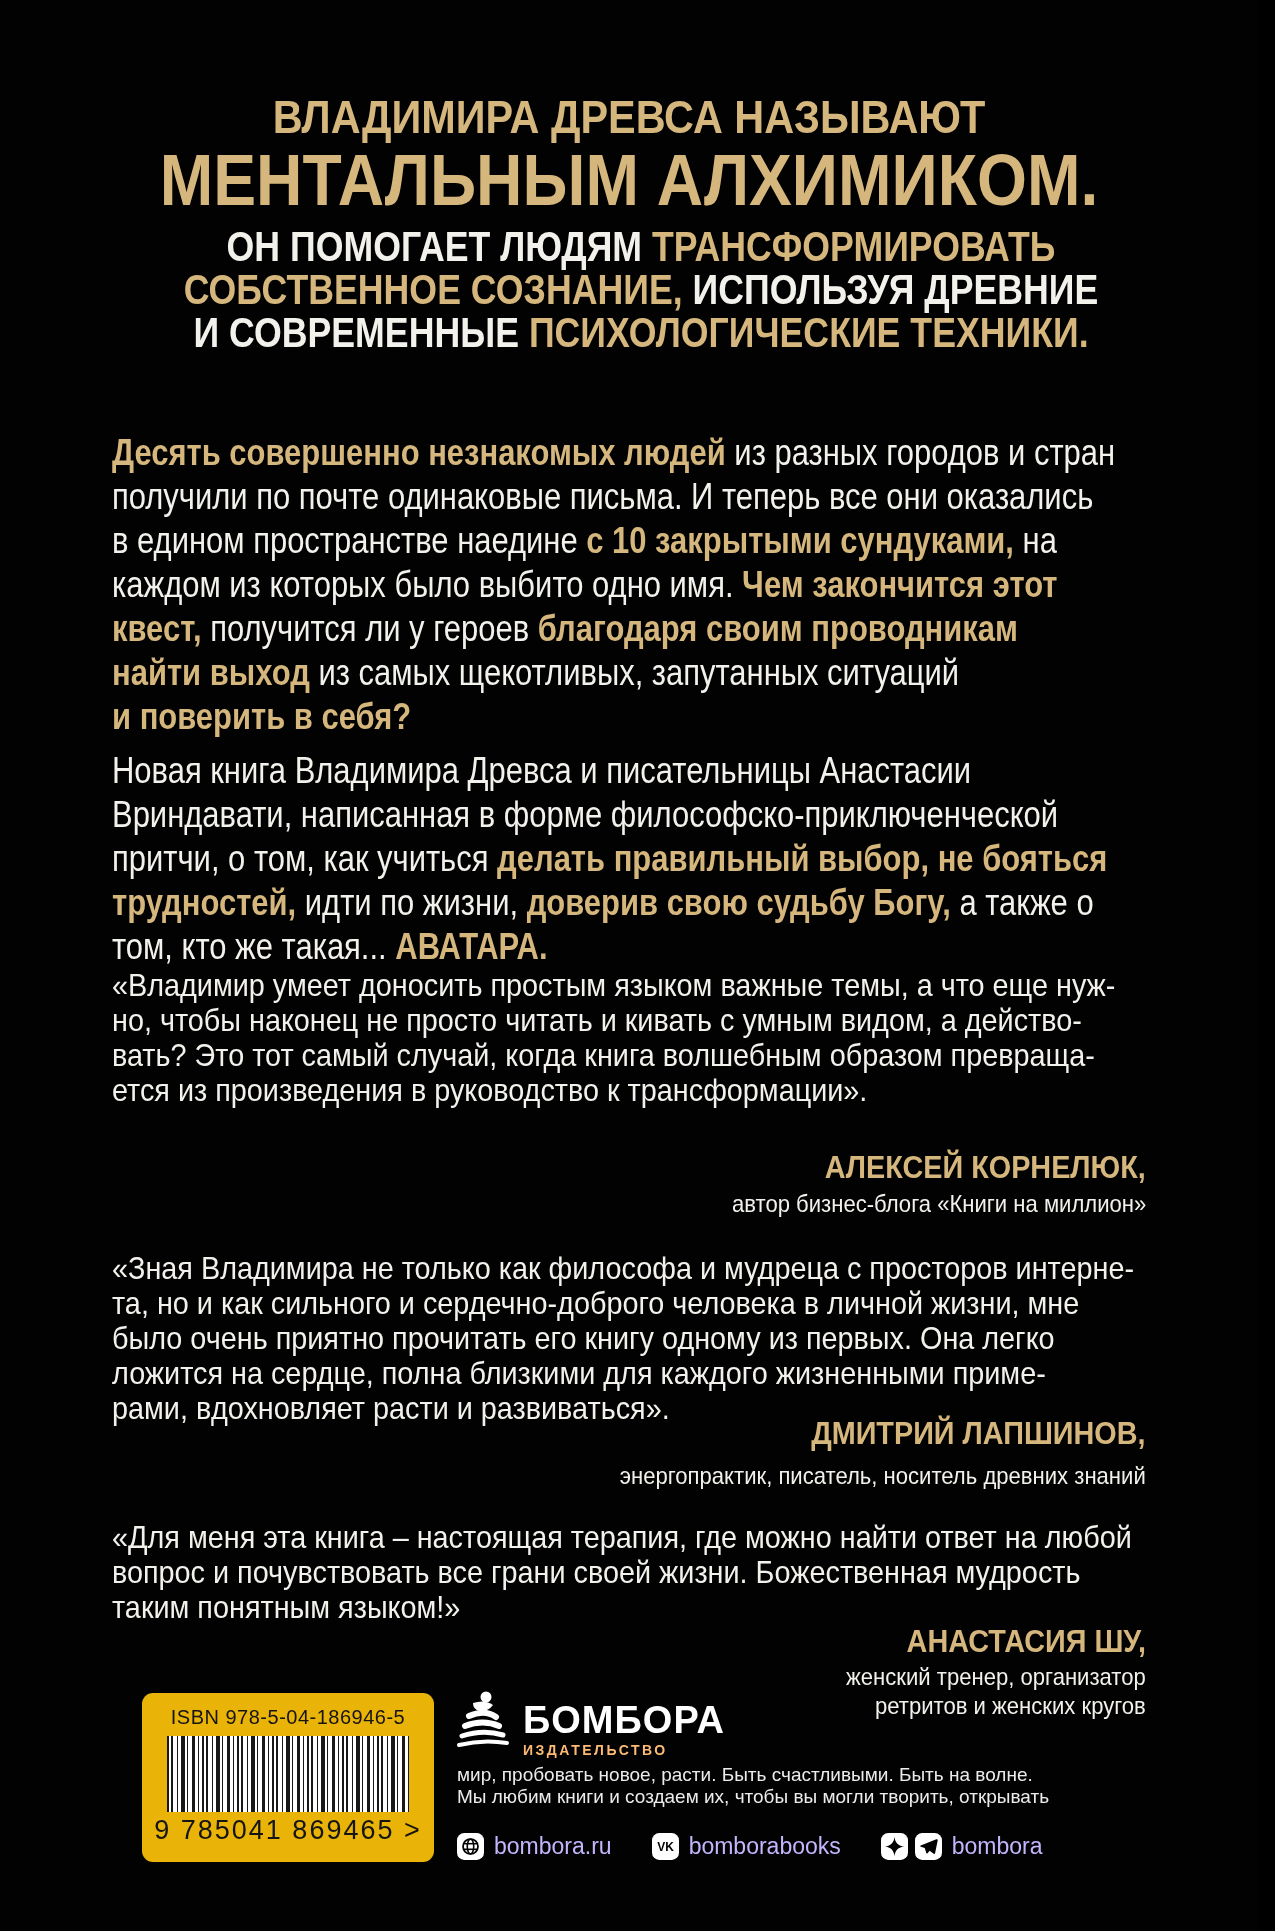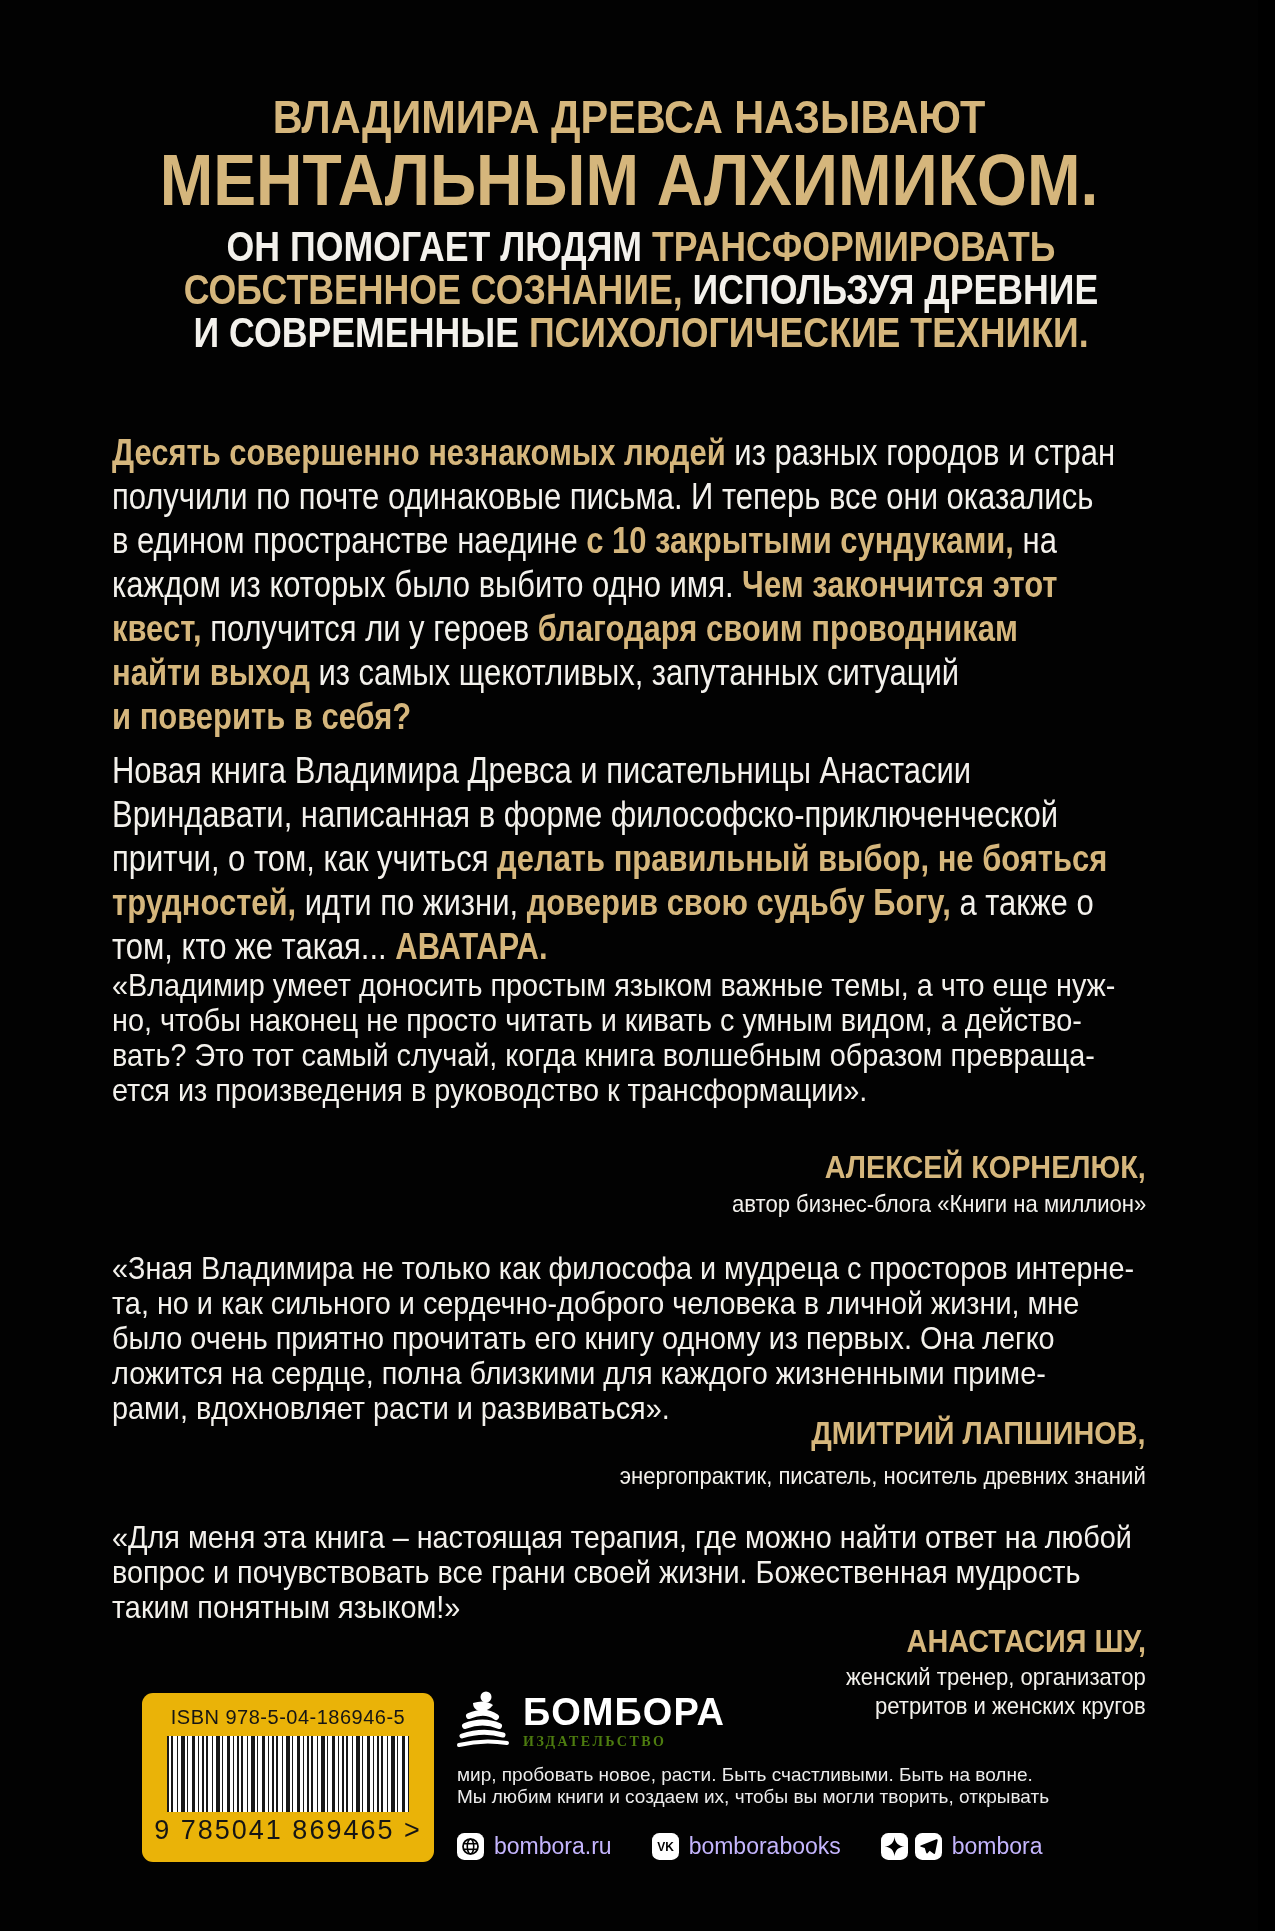--- a/index.html
+++ b/index.html
@@ -44,23 +44,23 @@
   .isbn{margin-top:13px;font-size:20px;letter-spacing:.5px;}
   .bars{width:242px;height:76px;margin:7px auto 0;
         background:repeating-linear-gradient(90deg,
           #181818 0 2px,#fff 2px 4px,#181818 4px 6px,#fff 6px 10px,
           #181818 10px 11px,#fff 11px 14px,#181818 14px 18px,#fff 18px 20px,
           #181818 20px 21px,#fff 21px 25px,#181818 25px 28px,#fff 28px 31px,
           #181818 31px 32px,#fff 32px 35px);}
   .bdigits{font-size:27px;letter-spacing:2px;margin-top:3px;}
 
   .logo{position:absolute;left:455px;top:1690px;display:flex;gap:11px;align-items:flex-start;}
-  .logo-text{margin-top:3px;}
+  .logo-text{margin-top:11px;}
   .logo-name{font-size:38px;line-height:38px;font-weight:bold;color:#fff;letter-spacing:1px;}
-  .logo-sub{font-size:14px;line-height:16px;font-weight:bold;color:#4d7c0f;letter-spacing:2.5px;margin-top:3px;font-family:Liberation Serif, serif;}
+  .logo-sub{font-size:14px;line-height:16px;font-weight:bold;color:#fdba74;letter-spacing:2.5px;margin-top:3px;}
 
   .pubdesc{position:absolute;left:457px;top:1764px;}
   .pubdesc .tline{font-size:19px;line-height:21.5px;color:#ececec;}
 
   .social{position:absolute;left:457px;top:1833px;display:flex;align-items:center;column-gap:40px;}
   .sgroup{display:flex;align-items:center;column-gap:10px;}
   .sgroup .pair{display:flex;column-gap:7px;}
   .slabel{font-size:23px;color:#c4b5fd;}
   .sicon{display:block;}
 </style>

